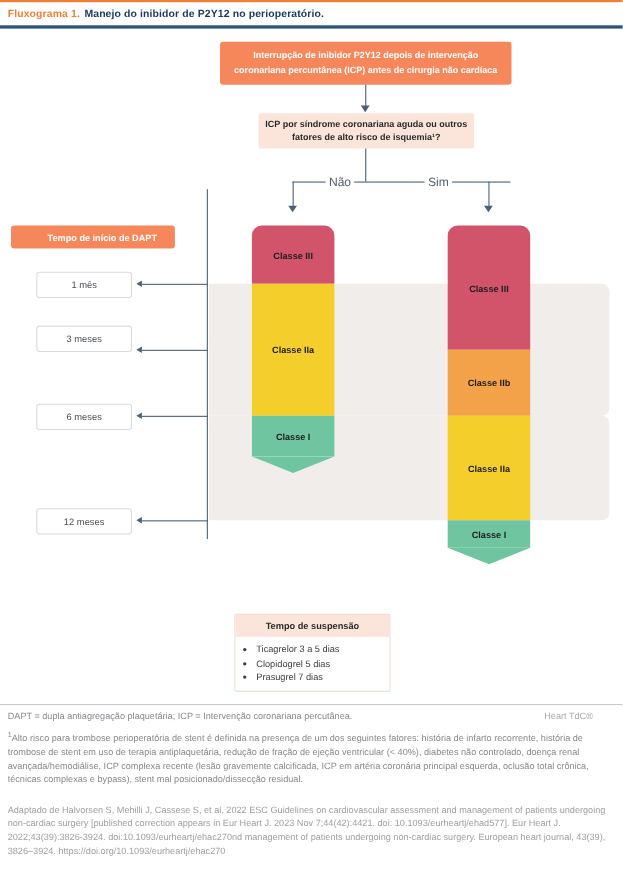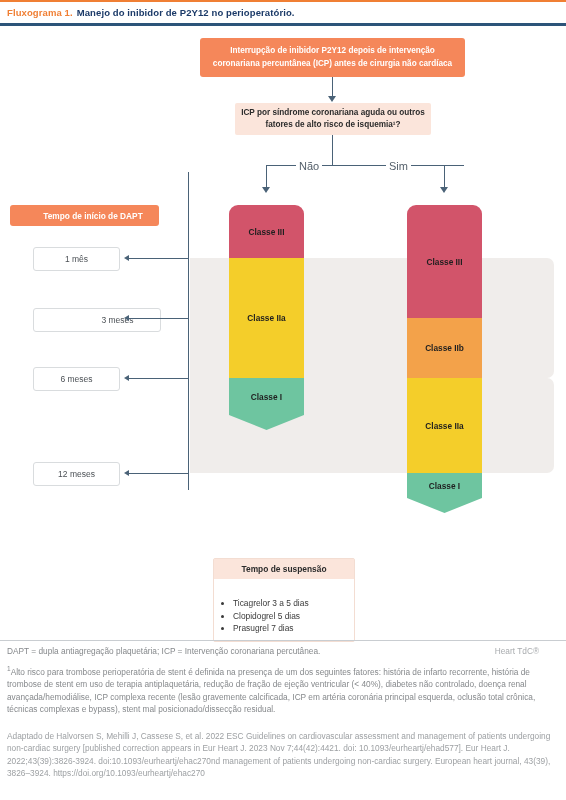--- a/index.html
+++ b/index.html
@@ -133,21 +133,21 @@
     position: absolute; left: 213px; top: 558px;
     width: 142px;
     border: 1px solid #F3DDD2; border-radius: 2px;
     background: #ffffff; box-sizing: border-box;
   }
   .susp-head {
     background: #FBE5DB; color: #2B2B2B;
     font-size: 8.4px; font-weight: bold;
     text-align: center; padding: 5px 0 5px;
   }
-  .susp-body { padding: 18px 0 6px 6px; }
+  .susp-body { padding: 5px 0 6px 6px; }
   .susp-body ul { margin: 0; padding-left: 13px; }
   .susp-body li {
     font-size: 8.4px; color: #3A3A3A; line-height: 12.5px;
   }
 
   
   .foot-rule {
     position: absolute; left: 0; top: 640px; width: 566px; height: 1px;
     background: #C9CDD1;
   }
@@ -205,21 +205,21 @@
   <div class="band" style="top:378px; height:95px;"></div>
 
   <div class="axis-line"></div>
 
   <div class="pill-dapt">Tempo de início de DAPT</div>
 
   <div class="time-box" style="top:247px;">1 mês</div>
   <div class="conn hline" style="left:129px; top:258px; width:60px;"></div>
   <div class="arrow-left" style="left:124px; top:254.5px;"></div>
 
-  <div class="time-box" style="top:308px;padding-left:41px;">3 meses</div>
+  <div class="time-box" style="top:296px;">3 meses</div>
   <div class="conn hline" style="left:129px; top:318px; width:60px;"></div>
   <div class="arrow-left" style="left:124px; top:314.5px;"></div>
 
   <div class="time-box" style="top:367px;">6 meses</div>
   <div class="conn hline" style="left:129px; top:378px; width:60px;"></div>
   <div class="arrow-left" style="left:124px; top:374.5px;"></div>
 
   <div class="time-box" style="top:462px;">12 meses</div>
   <div class="conn hline" style="left:129px; top:473px; width:60px;"></div>
   <div class="arrow-left" style="left:124px; top:469.5px;"></div>

